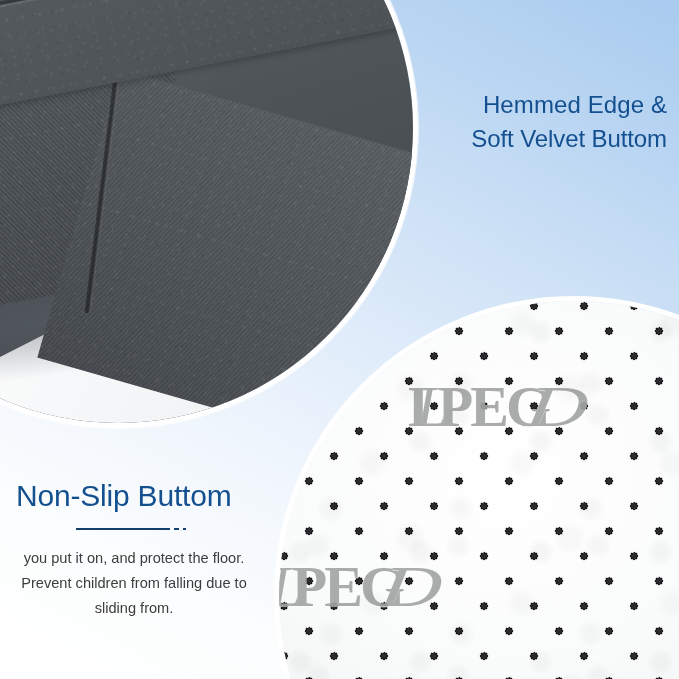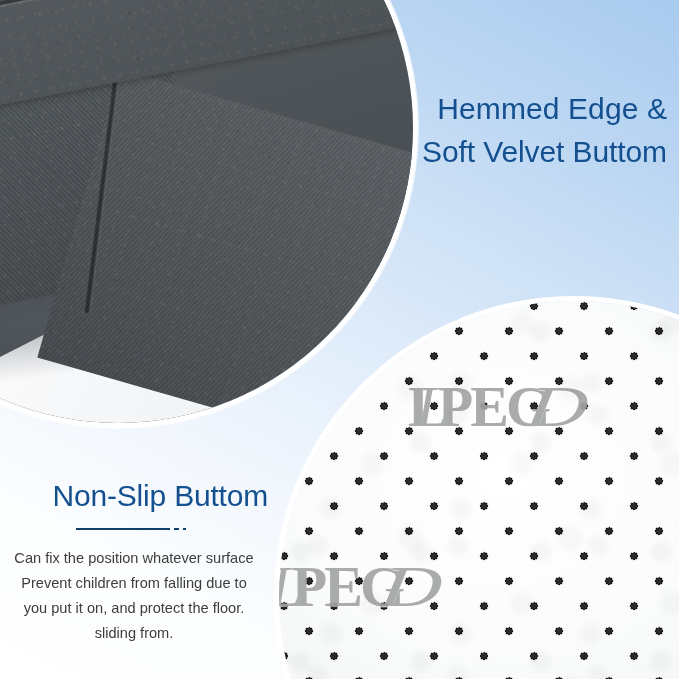--- a/index.html
+++ b/index.html
@@ -215,40 +215,40 @@
   }
   .logo-a { left:128px;  top:72px;  font-size:58px; }
   .logo-b { left:-18px;  top:252px; font-size:58px; }
 
   
   .head-tr {
     position:absolute;
     right:12px; top:88px;
     text-align:right;
     color:#14508f;
-    font-size:30px;
+    font-size:24px;
     font-weight:400;
     line-height:1.42;
     letter-spacing:.1px;
   }
   .head-tr .l2 { letter-spacing:-.1px; }
 
   .block-bl {
     position:absolute;
     left:0; top:478px;
     width:268px;
     text-align:center;
   }
   .head-bl {
     color:#14508f;
     font-size:30px;
     font-weight:400;
     letter-spacing:-.2px;
     line-height:1.2;
-    text-align:right;
+    text-align:left;
     padding-left:16px;
   }
   .rule-wrap {
     display:flex;
     align-items:center;
     gap:4px;
     margin:14px 0 0 76px;
   }
   .rule-line {
     width:94px; height:2px;
@@ -304,20 +304,19 @@
   <div class="block-bl">
     <div class="head-bl">Non-Slip Buttom</div>
 
     <div class="rule-wrap">
       <span class="rule-line"></span>
       <span class="rule-dot-a"></span>
       <span class="rule-dot-b"></span>
     </div>
 
     <div class="body-bl">
-      <span class="ln">Can fix the position whatever surface</span>
+      <span class="ln">you put it on, and protect the floor.</span>
       <span class="ln">Prevent children from falling due to</span>
-      <span class="ln">you put it on, and protect the floor.</span>
       <span class="ln">sliding from.</span>
     </div>
   </div>
 
 </div>
 
 </body></html>

